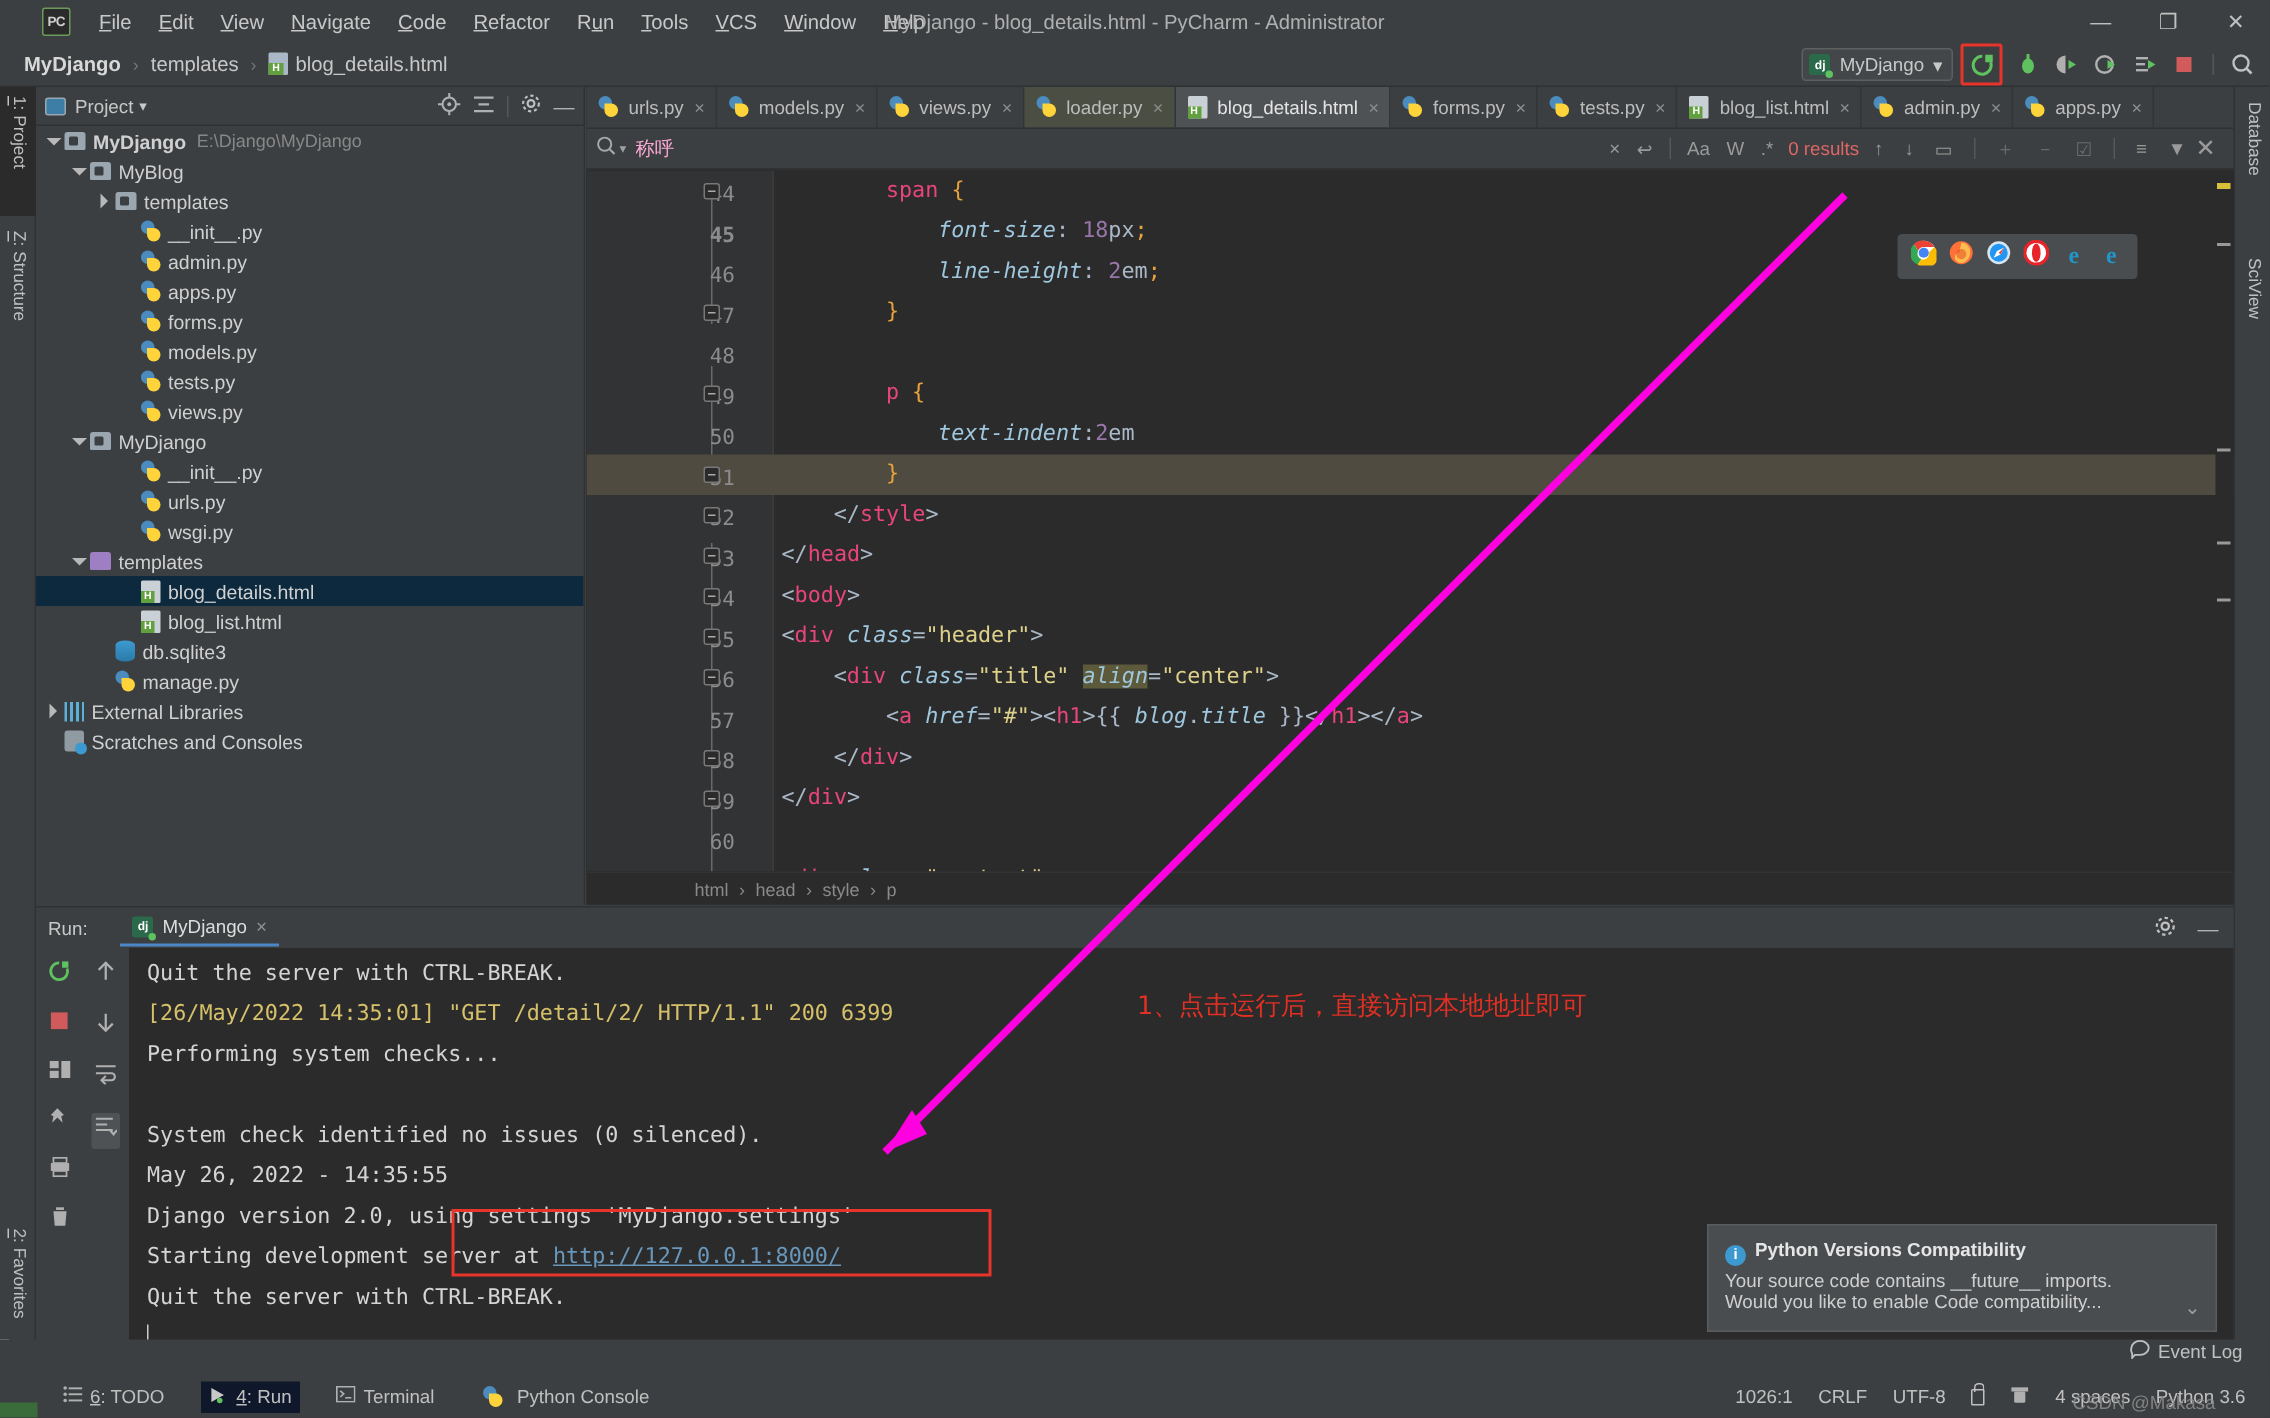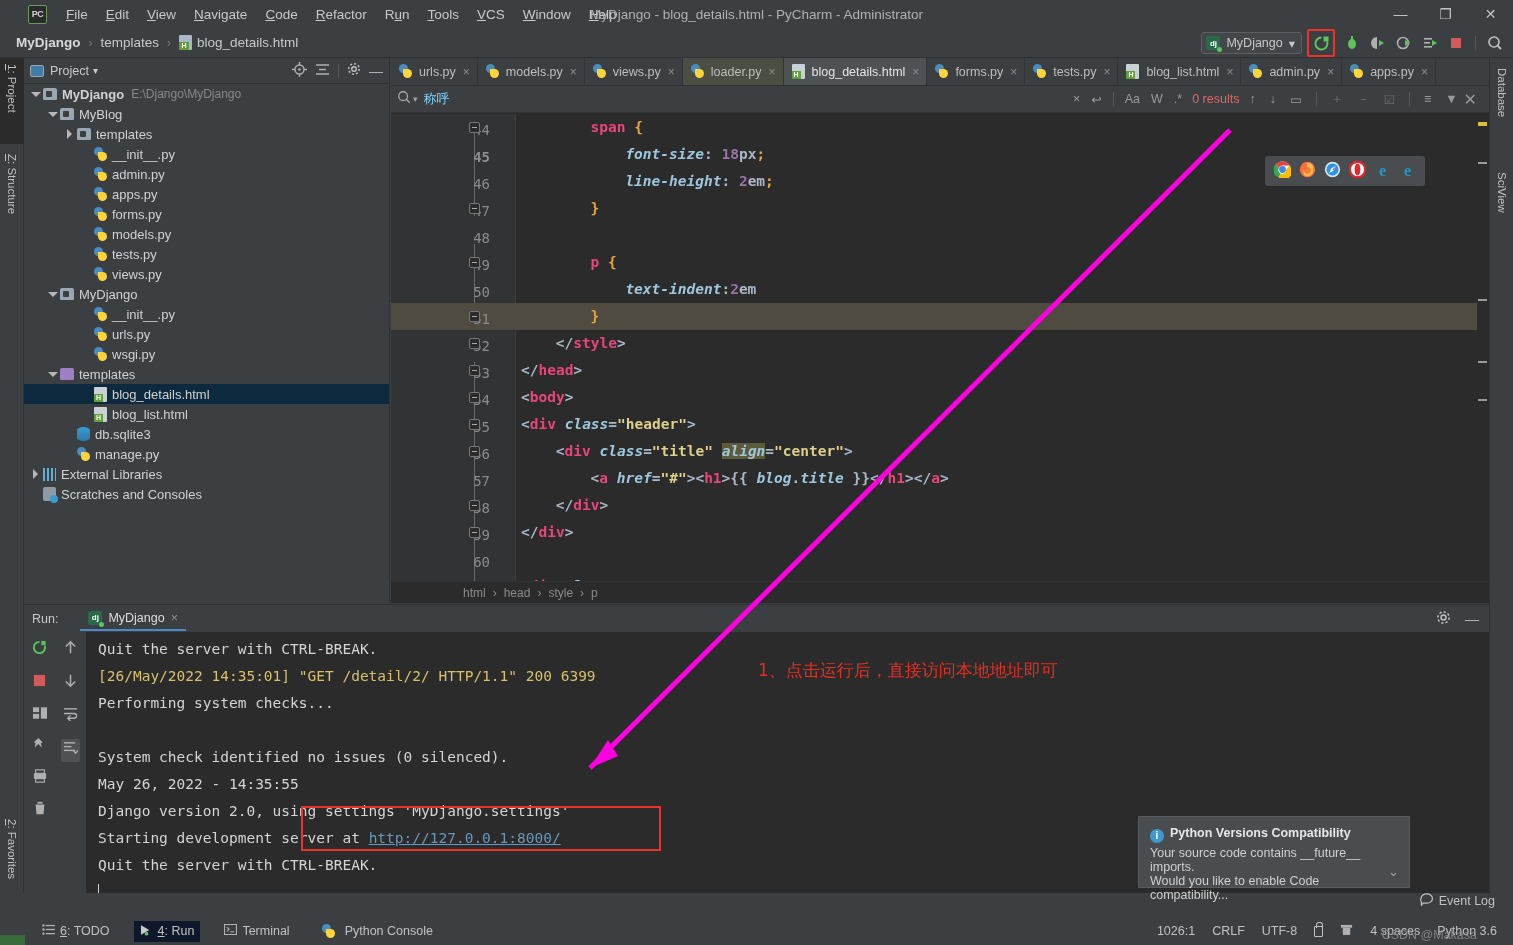--- a/index.html
+++ b/index.html
@@ -119,35 +119,35 @@
   .tab { display:flex;align-items:center;gap:5px;padding:0 7px 0 8px;
      font-size:12.5px;color:#bdbdbd; border-right:1px solid #323437; }
   .tab.active { background:#4e5254; color:#e4e4e4;}
   .tab.sel-file { background:#4b4e43; }
   .tab .x { color:#8d8d8d; font-size:12px; margin-left:2px;}
   .tabs .pyic, .tabs .hic { margin:0 2px 0 0; }
 
   .search { height:27px; background:#3c3f41; display:flex; align-items:center;
      padding:0 6px; border-bottom:1px solid #2f3133; position:relative;}
   .sfield { display:flex;align-items:center;gap:6px; flex:1; }
-  .sinput { background:transparent;border:none;outline:none;color:#7dd3fc;
+  .sinput { background:transparent;border:none;outline:none;color:#f9a8d4;
      font-size:13px; width:420px; font-family:"DejaVu Sans",sans-serif;}
   .sicons { display:flex;align-items:center;gap:11px;color:#9a9a9a;font-size:12.5px;}
   .res { color:#d66; font-size:12.5px; margin:0 10px;}
   .vline { width:1px;height:14px;background:#55585a;}
 
   .codewrap { position:absolute; left:0; right:0; top:56px; bottom:22px;
      background:#2b2b2b; overflow:hidden; }
   .code { position:relative; font-family:"DejaVu Sans Mono", monospace;
      font-size:14.5px; line-height:27px; }
   .ln { position:absolute; left:0; width:125px; height:27px; }
   .lnum { position:absolute; right:26px; color:#8c8c8c; font-size:14px; }
   .gut { position:absolute; left:0; top:0; width:125px; height:100%;
      background:#313335; border-right:1px solid #3a3c3e;}
-  .cline { position:absolute; left:130px; white-space:pre; color:#a9b7c6;font-weight:bold;}
+  .cline { position:absolute; left:130px; white-space:pre; color:#a9b7c6;}
   .hl-row { position:absolute; left:0; right:0; height:27px; background:#4f4b41;}
   .fold { position:absolute; left:78px; width:11px; height:11px;
      border:1px solid #787878; border-radius:2px; background:#2b2b2b;}
   .fold:after{content:"";position:absolute;left:2px;top:4px;width:5px;height:1px;background:#aaa;}
   .fline { position:absolute; left:83px; width:1px; background:#6a6a6a;}
   .tk-tag{color:#e8457b;} .tk-str{color:#ddd08a;}
   .tk-num{color:#9876aa;} .tk-prop{color:#9ec7de;font-style:italic;}
   .tk-brace{color:#e8a33d;} .tk-sel{color:#e8457b;} .tk-var{color:#9ec7de;font-style:italic;}
   .tk-punc{color:#a9b7c6;} .tk-unit{color:#a9b7c6;}
   .hl-word{background:#5c5a3a;}
@@ -192,21 +192,21 @@
   .c-link { color:#6897bb; text-decoration:underline; }
   .cursorbar{display:inline-block;width:1px;height:16px;background:#ccc;vertical-align:-3px;}
 
   
   .anno-cn { position:absolute; left:758px; top:659px; font-size:17px;
      color:#e03024; font-family:"DejaVu Sans", sans-serif; white-space:nowrap;}
   .redbox { position:absolute; border:2px solid #e8342a; }
   .arrow-svg { position:absolute; left:390px; top:58px; pointer-events:none; }
 
   
-  .balloon { position:absolute; left:1138px; top:816px; width:272px; height:72px;
+  .balloon { position:absolute; left:1138px; top:816px; width:340px; height:72px;
      background:#4a4d4f; border:1px solid #5a5d5f; padding:9px 11px;
      font-size:12.5px; color:#cfcfcf; }
   .balloon .t { font-weight:bold; color:#e6e6e6; font-size:12.5px; }
   .info-ic { width:14px;height:14px;border-radius:50%;background:#3d9ad1;
      color:#fff;font-size:10px;font-weight:bold;display:inline-flex;
      align-items:center;justify-content:center;margin-right:6px;vertical-align:-2px;}
   .chev { position:absolute; right:10px; bottom:8px; color:#a0a0a0; font-size:13px;}
 
   
   .statusbar { position:absolute; left:0; bottom:0; width:1513px; height:28px;

